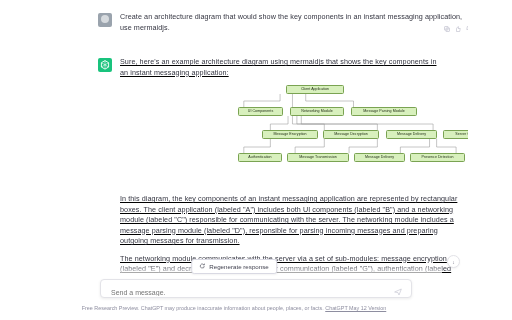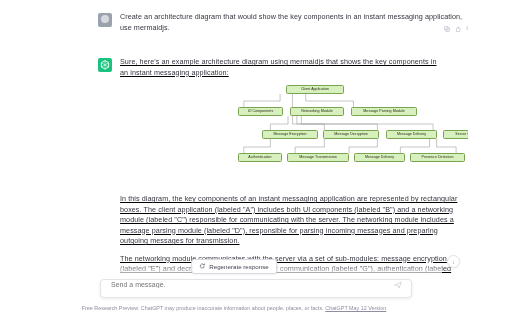--- a/index.html
+++ b/index.html
@@ -150,21 +150,21 @@
     position: absolute;
     left: 100px;
     bottom: 22px;
     width: 312px;
     height: 19px;
     background: #ffffff;
     border: 1px solid #e3e3e8;
     border-radius: 4px;
     box-shadow: 0 1px 3px rgba(0,0,0,0.08);
     display: flex;
-    align-items: flex-start;
+    align-items: flex-end;
     padding: 0 8px;
     box-sizing: border-box;
   }
   .composer-input {
     flex: 1 1 auto;
     border: none;
     outline: none;
     font-size: 7px;
     color: #8e8ea0;
     font-family: "Liberation Sans", sans-serif;

